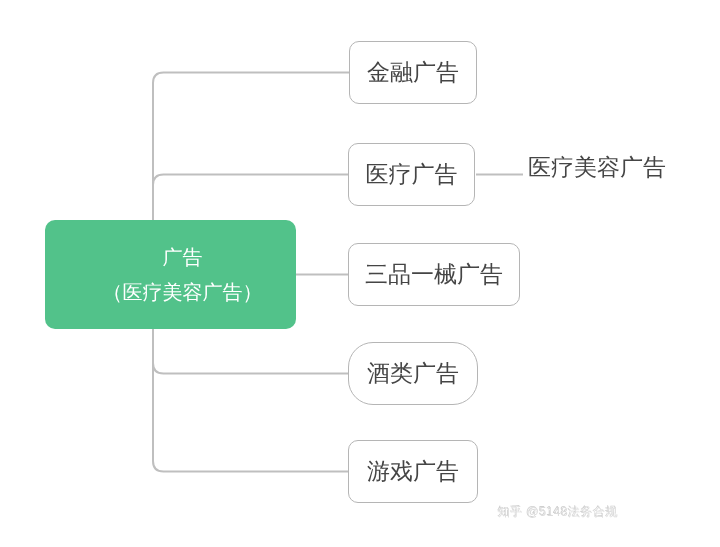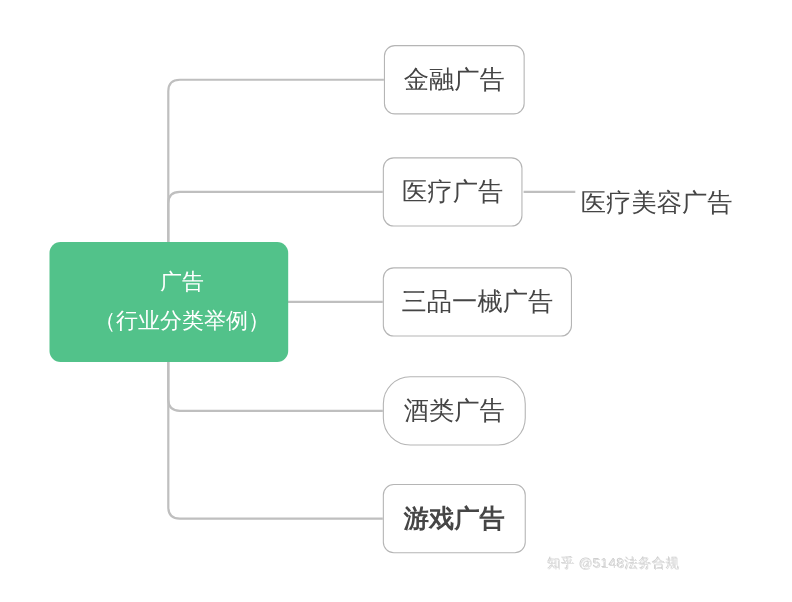--- a/index.html
+++ b/index.html
@@ -33,21 +33,21 @@
     position: absolute;
     display: flex;
     align-items: center;
     justify-content: center;
     text-align: center;
     z-index: 1;
   }
 
   .root-node {
     left: 45px; top: 220px;
-    width: 217px; height: 109px;
+    width: 251px; height: 109px;
     background: var(--root-fill);
     border-radius: 10px;
     color: var(--root-text);
     flex-direction: column;
     line-height: 1.75;
     font-size: 20px;
     padding-left: 24px;
   }
 
   .child-node {
@@ -56,25 +56,25 @@
     border-radius: 10px;
     color: var(--node-text);
     font-size: 23px;
     height: 63px;
   }
 
   .child-financial   { left: 349px; top: 41px;  width: 128px; }
   .child-medical     { left: 348px; top: 143px; width: 127px; }
   .child-threeone    { left: 348px; top: 243px; width: 172px; }
   .child-alcohol     { left: 348px; top: 342px; width: 130px; border-radius: 25px; }
-  .child-game        { left: 348px; top: 440px; width: 130px; font-weight: bold; }
+  .child-game        { left: 348px; top: 440px; width: 130px; }
 
   .sub-label {
     position: absolute;
-    left: 528px; top: 169px;
+    left: 528px; top: 152px;
     font-size: 23px;
     color: var(--node-text);
     white-space: nowrap;
     z-index: 1;
   }
 
   .watermark {
     position: absolute;
     left: 498px; top: 504px;
     font-size: 12px;
@@ -94,21 +94,21 @@
     <path d="M153,222 L153,83 Q153,72.5 163.5,72.5 L349,72.5" fill="none" stroke-width="2" stroke="#bfbfbf"></path>
     <path d="M153,222 L153,185 Q153,174.5 163.5,174.5 L348,174.5" fill="none" stroke-width="2" stroke="#bfbfbf"></path>
     <path d="M261,274.5 L348,274.5" fill="none" stroke-width="2" stroke="#bfbfbf"></path>
     <path d="M153,327 L153,363 Q153,373.5 163.5,373.5 L348,373.5" fill="none" stroke-width="2" stroke="#bfbfbf"></path>
     <path d="M153,327 L153,461 Q153,471.5 163.5,471.5 L348,471.5" fill="none" stroke-width="2" stroke="#bfbfbf"></path>
     <path d="M476,174.5 L523,174.5" fill="none" stroke-width="2" stroke="#bfbfbf"></path>
   </svg>
 
   <div class="node root-node">
     <span>广告</span>
-    <span>（行业分类举例）</span>
+    <span>（医疗美容广告）</span>
   </div>
 
   <div class="node child-node child-financial">
     <span>金融广告</span>
   </div>
 
   <div class="node child-node child-medical">
     <span>医疗广告</span>
   </div>
 

